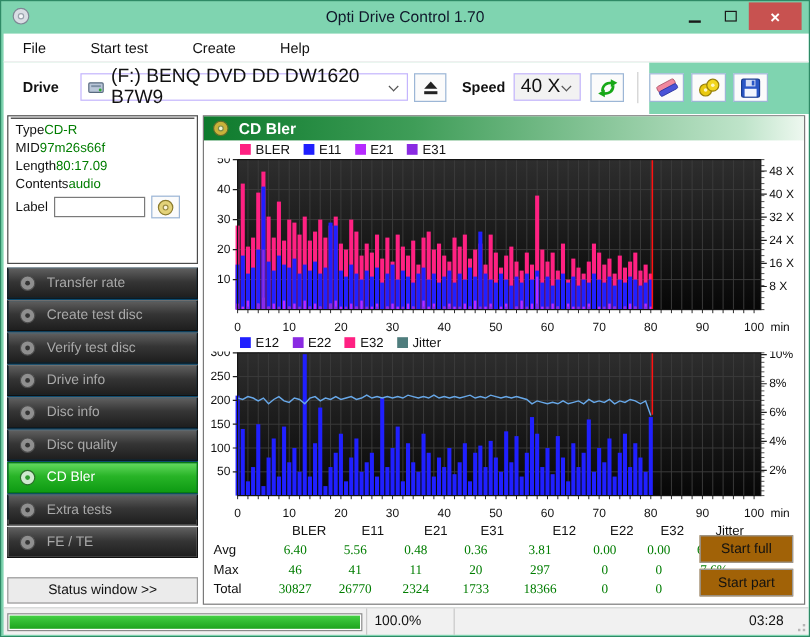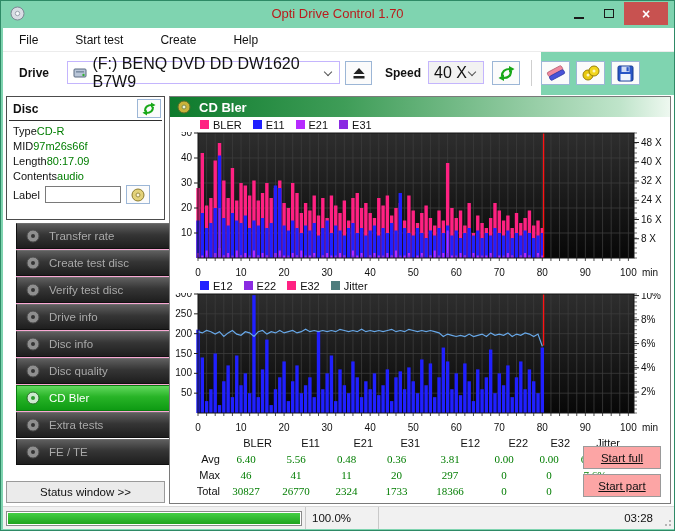--- a/index.html
+++ b/index.html
@@ -1,21 +1,21 @@
 <!DOCTYPE html>
 <html><head>
 <meta charset="utf-8">
 <style>
   html,body{margin:0;padding:0;background:#d9d9d9;}
   *{box-sizing:border-box;}
   .win{position:relative;width:675px;height:531px;background:#7fd4b0;border:1px solid #2e8a66;
        font-family:"Liberation Sans",sans-serif;color:#111;overflow:hidden;}
   
   .titlebar{position:absolute;left:0;top:0;width:100%;height:27px;}
-  .title{position:absolute;left:0;right:0;top:5px;text-align:center;font-size:13px;color:#b91c1c;}
+  .title{position:absolute;left:0;right:0;top:5px;text-align:center;font-size:13px;color:#0f172a;}
   .win-icon{position:absolute;left:9px;top:5px;}
   .winbtns{position:absolute;right:6px;top:1px;display:flex;height:23px;}
   .wbtn{display:flex;align-items:center;justify-content:center;}
   .btn-min,.btn-max{width:30px;}
   .min-glyph{width:10px;height:2px;background:#1a1a1a;margin-top:8px;}
   .max-glyph{width:10px;height:9px;border:1.5px solid #1a1a1a;}
   .btn-close{width:44px;background:#c85250;color:#fff;font-size:14px;font-weight:bold;}
   
   .menubar{position:absolute;left:2px;top:27px;width:671px;height:24px;background:#fff;
            border-bottom:1px solid #ececec;display:flex;align-items:center;font-size:12px;padding-left:6px;gap:17px;}
@@ -37,44 +37,44 @@
   .disc-header{display:flex;align-items:center;justify-content:space-between;padding:2px 3px 1px 6px;}
   .disc-title{font-weight:bold;font-size:12px;}
   .mini-btn{width:24px;height:19px;border:1px solid #9cb6d6;background:#fbfbfb;
             display:flex;align-items:center;justify-content:center;}
   .disc-sep{border-top:1px solid #2f2f2f;margin:1px 2px 2px 2px;}
   .disc-row{display:flex;justify-content:flex-start;padding:1.5px 6px;}
   .disc-val{color:#007d00;}
   .label-row{display:flex;align-items:center;gap:5px;padding:2px 3px 0 6px;}
   .label-row input{width:76px;height:17px;border:1px solid #7a7a7a;font-size:11px;padding:0 2px;}
   
-  .sidebar{position:absolute;left:13px;top:128px;width:159px;height:210px;background:#f9a8d4;}
+  .sidebar{position:absolute;left:3px;top:128px;width:159px;height:210px;background:#0c4a6e;}
   .side-btn{height:26px;margin-bottom:1px;background:linear-gradient(#5e5e5e,#353535 45%,#1e1e1e);
             border:1px solid #101010;border-top-color:#6e6e6e;display:flex;align-items:center;gap:9px;
             padding-left:9px;color:#a9a9a9;font-size:11.5px;}
   .side-btn.active{background:linear-gradient(#62d95e,#28b427 45%,#0e9b13);color:#fff;border-color:#0a7a10;}
   .status-btn{position:absolute;left:3px;top:386px;width:159px;height:22px;background:#ebebeb;
               border:1px solid #9a9a9a;font-size:11.5px;display:flex;align-items:center;justify-content:center;}
   
   .panel{position:absolute;left:166px;top:1px;width:502px;height:408px;border:1px solid #7a7a7a;background:#fff;}
   .panel-header{height:20px;background:linear-gradient(90deg,#0d7a2c 0%,#3f9d58 35%,#bfe4ca 90%,#eef8f0 100%);
                 display:flex;align-items:center;gap:8px;padding-left:7px;color:#fff;font-weight:bold;font-size:13px;}
   .legend{display:flex;gap:11px;margin-left:30px;height:15px;align-items:center;font-size:11px;}
   .legend-item{display:flex;align-items:center;}
   .legend .sq{width:9px;height:9px;margin-right:4px;display:inline-block;}
   svg{display:block;}
   
   .stats{position:relative;height:88px;font-size:11px;}
   .stats-grid{display:grid;grid-template-columns:42px 52px 48px 53px 47px 60px 48px 42px 50px;
               margin-left:8px;margin-top:2px;line-height:16px;}
   .sg-h{text-align:right;color:#111;}
-  .sg-l{text-align:right;color:#111;}
+  .sg-l{text-align:left;color:#111;}
   .sg-v{text-align:center;color:#007d00;font-family:Liberation Serif, serif;}
-  .start-btn{position:absolute;right:9px;width:78px;height:23px;background:#fca5a5;border:1px solid #9a9a9a;
-             font-size:11.5px;display:flex;align-items:center;justify-content:center;text-decoration:underline;}
+  .start-btn{position:absolute;right:9px;width:78px;height:23px;background:#a16207;border:1px solid #9a9a9a;
+             font-size:11.5px;display:flex;align-items:center;justify-content:center;}
   
   .statusbar{position:absolute;left:2px;top:505px;width:671px;height:23px;background:#f1f1f1;
              border-top:1px solid #d8d8d8;display:flex;align-items:center;font-size:11.5px;}
   .sb-sec{height:100%;display:flex;align-items:center;border-right:1px solid #c9c9c9;}
   .sb-status{width:151px;padding-left:8px;}
   .sb-barwrap{width:303px;padding:3px 3px;}
   .track{height:15px;width:100%;border:1px solid #8a8a8a;background:#fff;position:relative;}
   .fill{position:absolute;top:1px;left:1px;bottom:1px;background:linear-gradient(#43cf43,#1ea41e);}
   .sb-pct{width:73px;padding-left:6px;}
   .sb-gap{flex:1;border-right:none;}
@@ -168,31 +168,20 @@
         <rect x="4.5" y="1.5" width="8" height="5.5" fill="#d4ddf5"></rect>
           <rect x="9.5" y="2.2" width="2.2" height="4" fill="#2a56c6"></rect>
         <rect x="3.5" y="9" width="10" height="6.5" fill="#f2f5fd"></rect>
       </svg>
     </div>
   </div>
 
   <div class="content">
 
     <div class="disc-panel">
-      <div class="disc-header">
-        <span class="disc-title">Disc</span>
-        <div class="mini-btn">
-          <svg width="14" height="14">
-            <path d="M3 9 q0 -6 7 -6" stroke="#18a818" stroke-width="2" fill="none"></path>
-              <polygon points="9,0.5 13.5,3 9,5.8" fill="#18a818"></polygon>
-            <path d="M11 5 q0 6 -7 6" stroke="#18a818" stroke-width="2" fill="none"></path>
-              <polygon points="5,8 0.5,10.8 5,13.5" fill="#18a818"></polygon>
-          </svg>
-        </div>
-      </div>
       <div class="disc-sep"></div>
       <div id="disc-rows">
           <div class="disc-row">
             <span>Type</span>
             <span class="disc-val">CD-R</span>
           </div>
           <div class="disc-row">
             <span>MID</span>
             <span class="disc-val">97m26s66f</span>
           </div>

